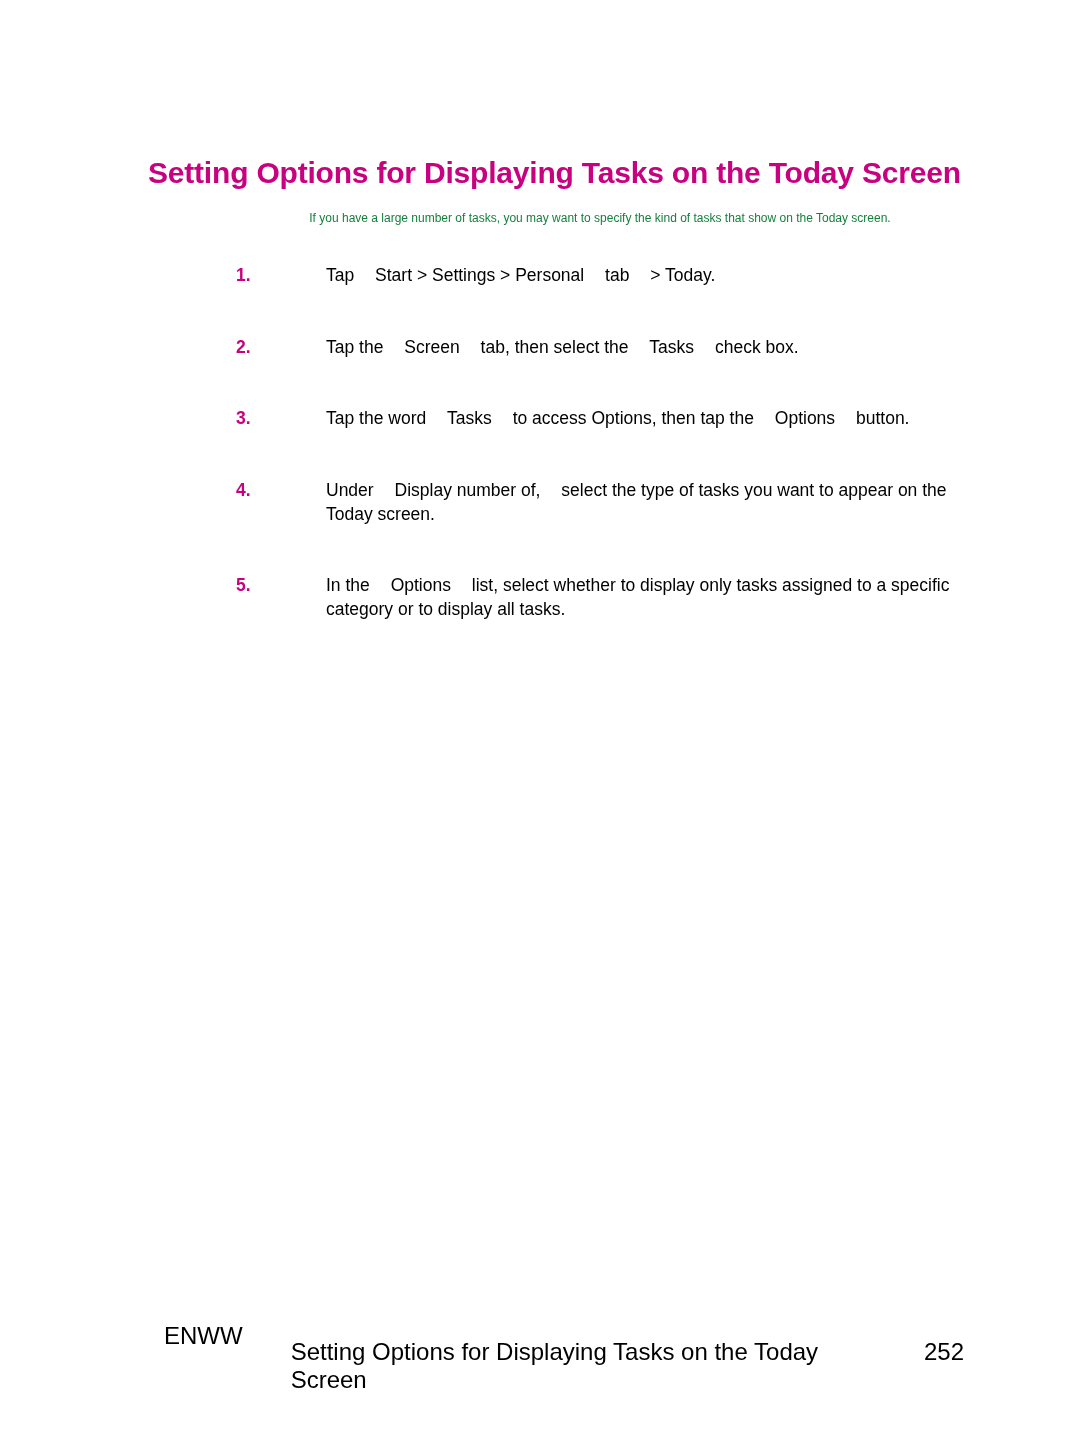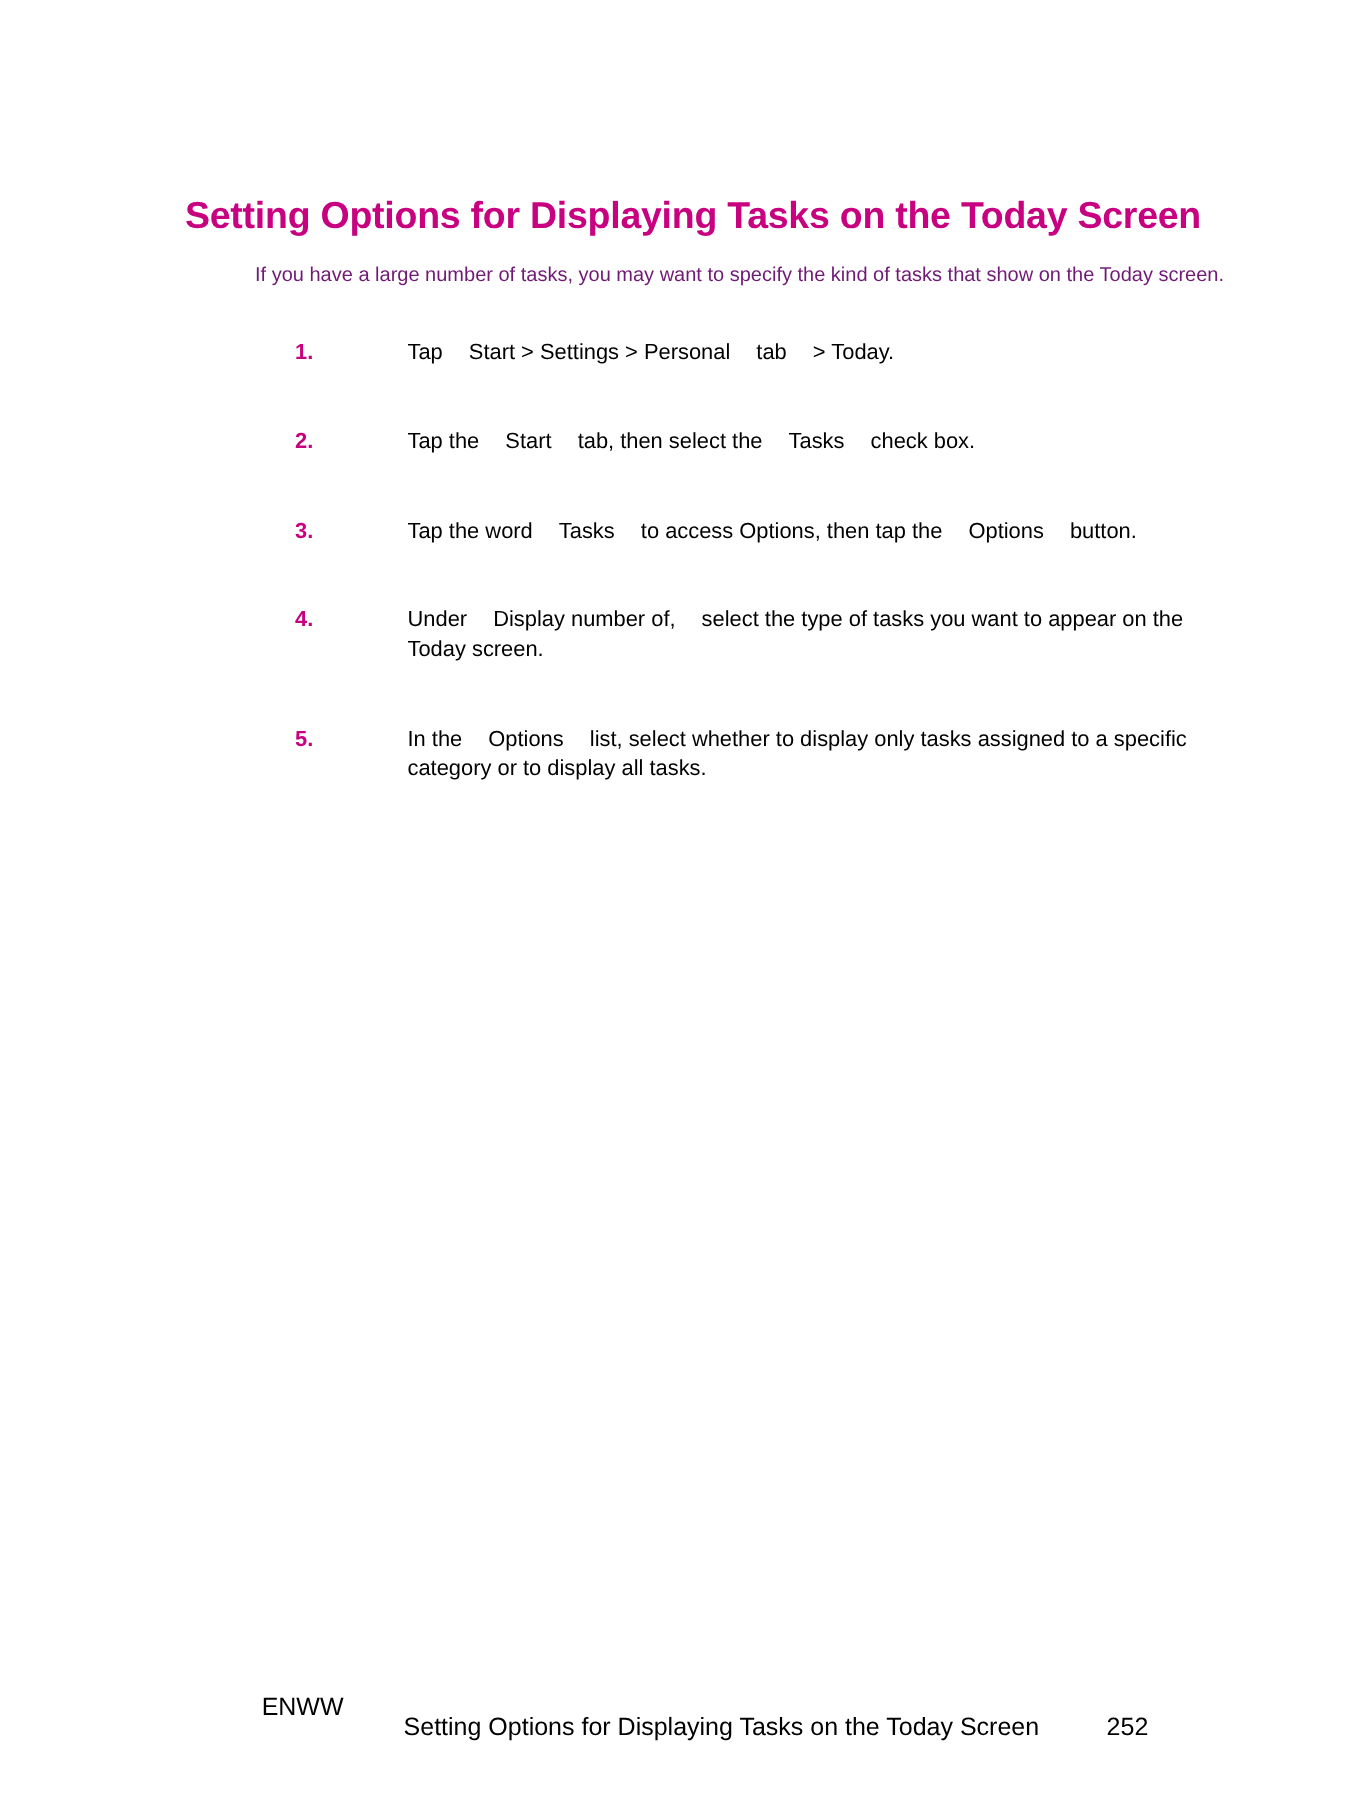--- a/index.html
+++ b/index.html
@@ -21,25 +21,26 @@
       position: relative;
     }
     .heading {
       color: #c7017f;
       font-size: 30px;
       font-weight: bold;
       margin-bottom: 20px;
       letter-spacing: -0.2px;
     }
     .intro {
-      font-size: 16px;
+      font-size: 12px;
       line-height: 1.35;
       margin-left: 72px;
       margin-bottom: 22px;
-      color: #701a75;
+      color: #15803d;
+      text-align: center;
     }
     .steps {
       margin-left: 72px;
     }
     .step {
       display: flex;
       margin-bottom: 14px;
       font-size: 17.5px;
       line-height: 1.35;
     }
@@ -54,22 +55,22 @@
     }
     .b {
       font-weight: normal;
     }
     .footer {
       position: absolute;
       bottom: 43px;
       left: 84px;
       right: 84px;
       display: flex;
-      justify-content: center;
-      font-size: 20px;
+      justify-content: flex-end;
+      font-size: 24px;
       color: #000000;
     }
     .footer-right {
       display: flex;
       gap: 22px;
     }
   </style>
 </head>
 <body>
 
@@ -78,21 +79,21 @@
 
   <p class="intro">If you have a large number of tasks, you may want to specify the kind of tasks that show on the Today screen.</p>
 
   <div class="steps">
     <div class="step">
       <span class="step-num">1.</span>
       <span class="step-text">Tap <span class="b">Start &gt; Settings &gt; Personal</span> tab <span class="b">&gt; Today.</span></span>
     </div>
     <div class="step">
       <span class="step-num">2.</span>
-      <span class="step-text">Tap the <span class="b">Start</span> tab, then select the <span class="b">Tasks</span> check box.</span>
+      <span class="step-text">Tap the <span class="b">Screen</span> tab, then select the <span class="b">Tasks</span> check box.</span>
     </div>
     <div class="step">
       <span class="step-num">3.</span>
       <span class="step-text">Tap the word <span class="b">Tasks</span> to access Options, then tap the <span class="b">Options</span> button.</span>
     </div>
     <div class="step">
       <span class="step-num">4.</span>
       <span class="step-text">Under <span class="b">Display number of,</span> select the type of tasks you want to appear on the Today screen.</span>
     </div>
     <div class="step">

